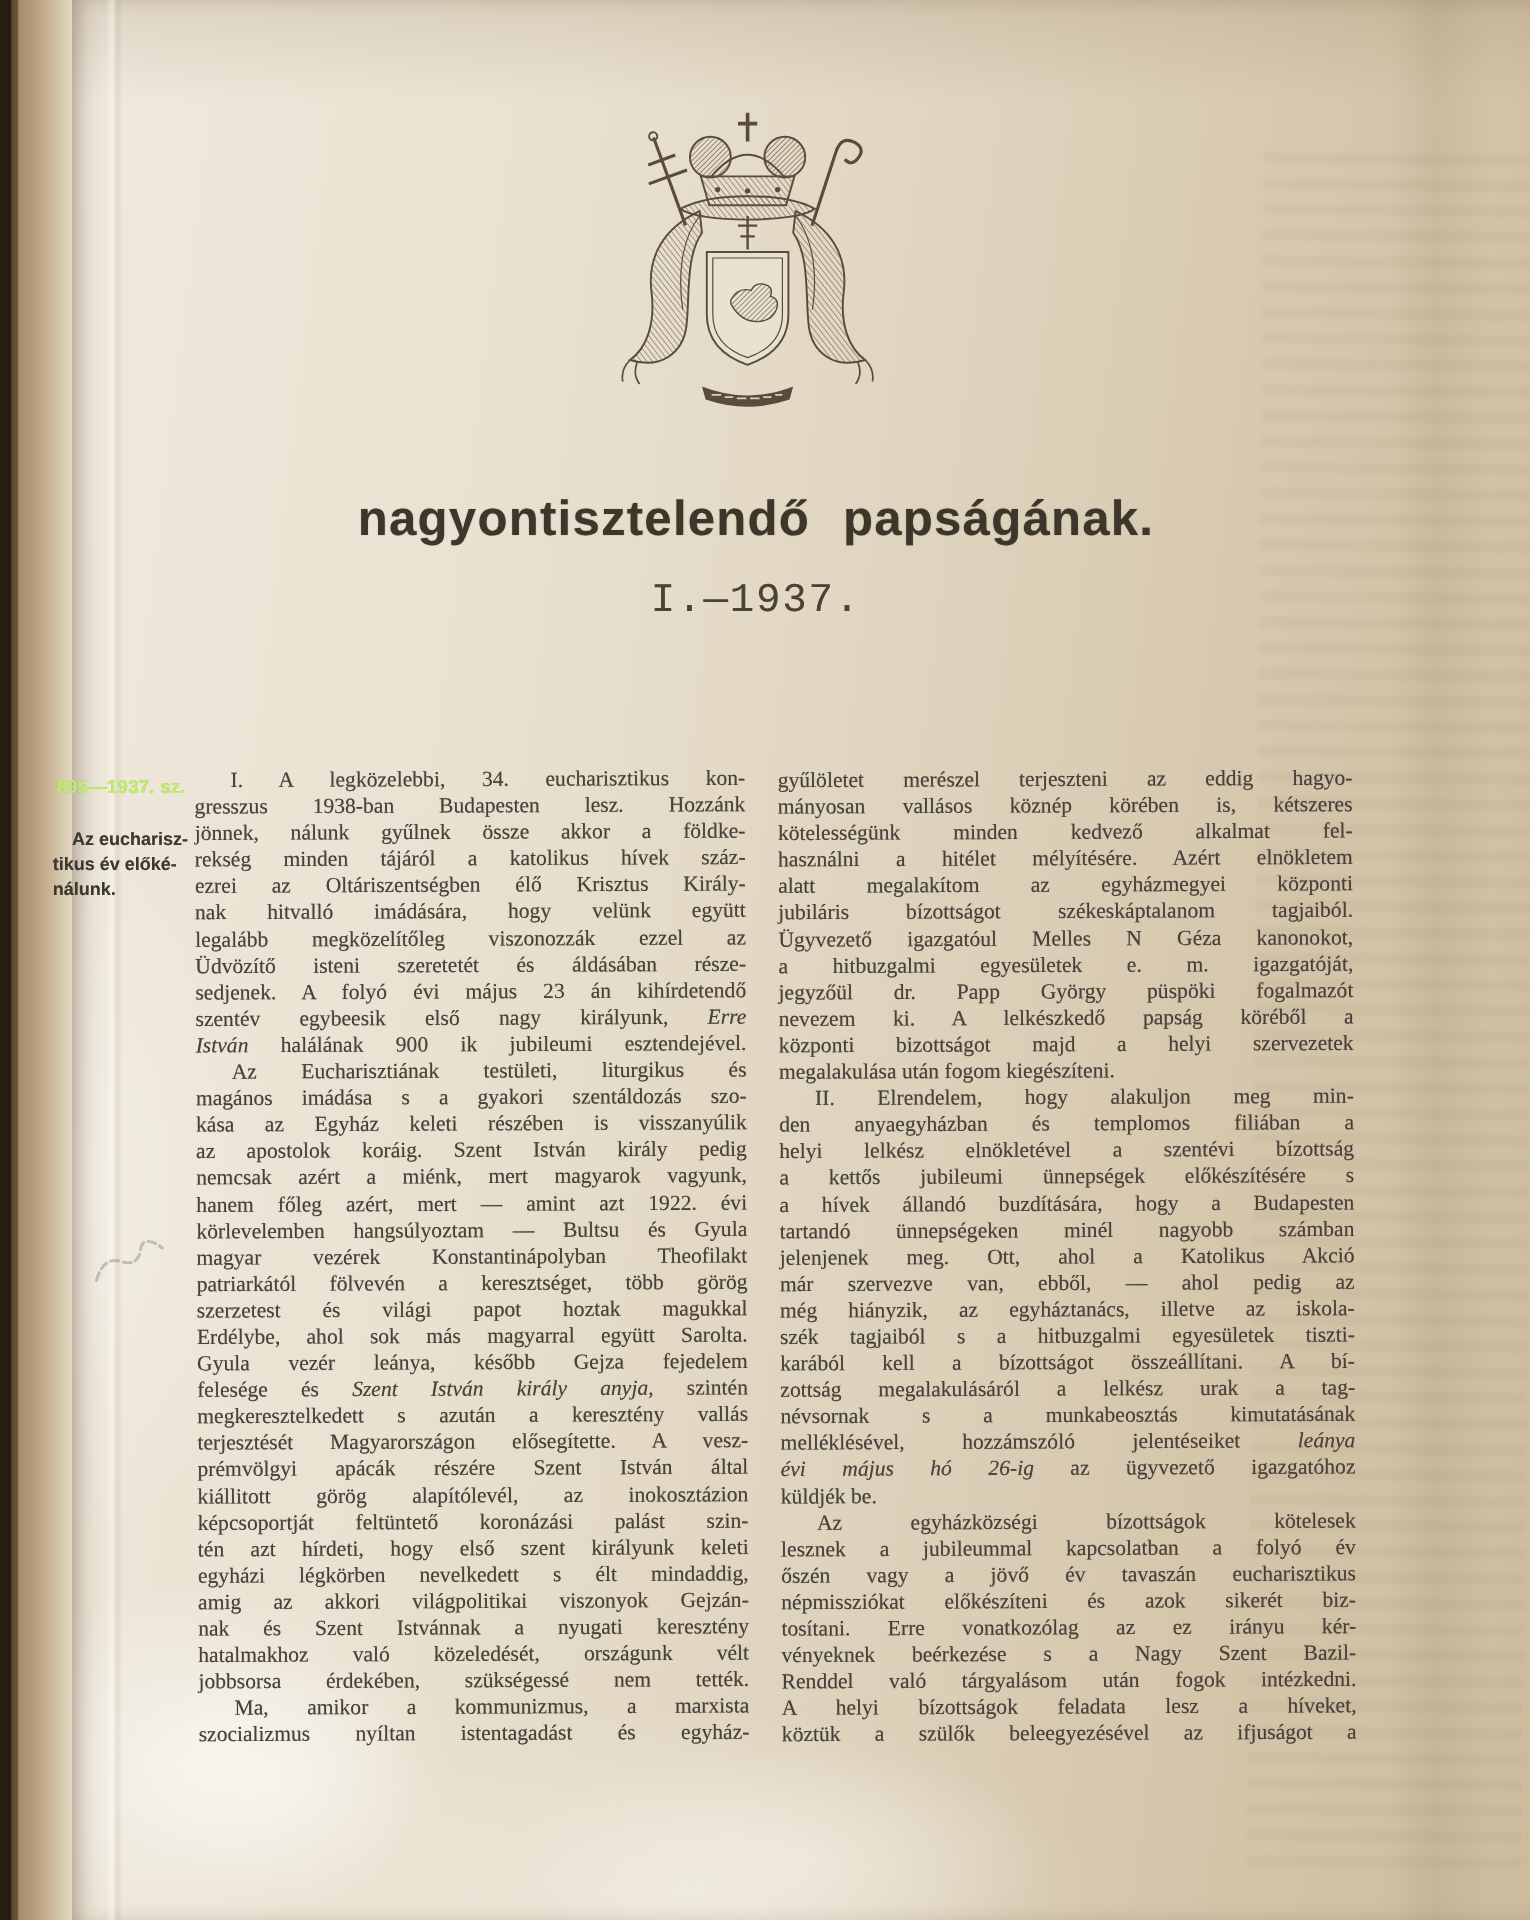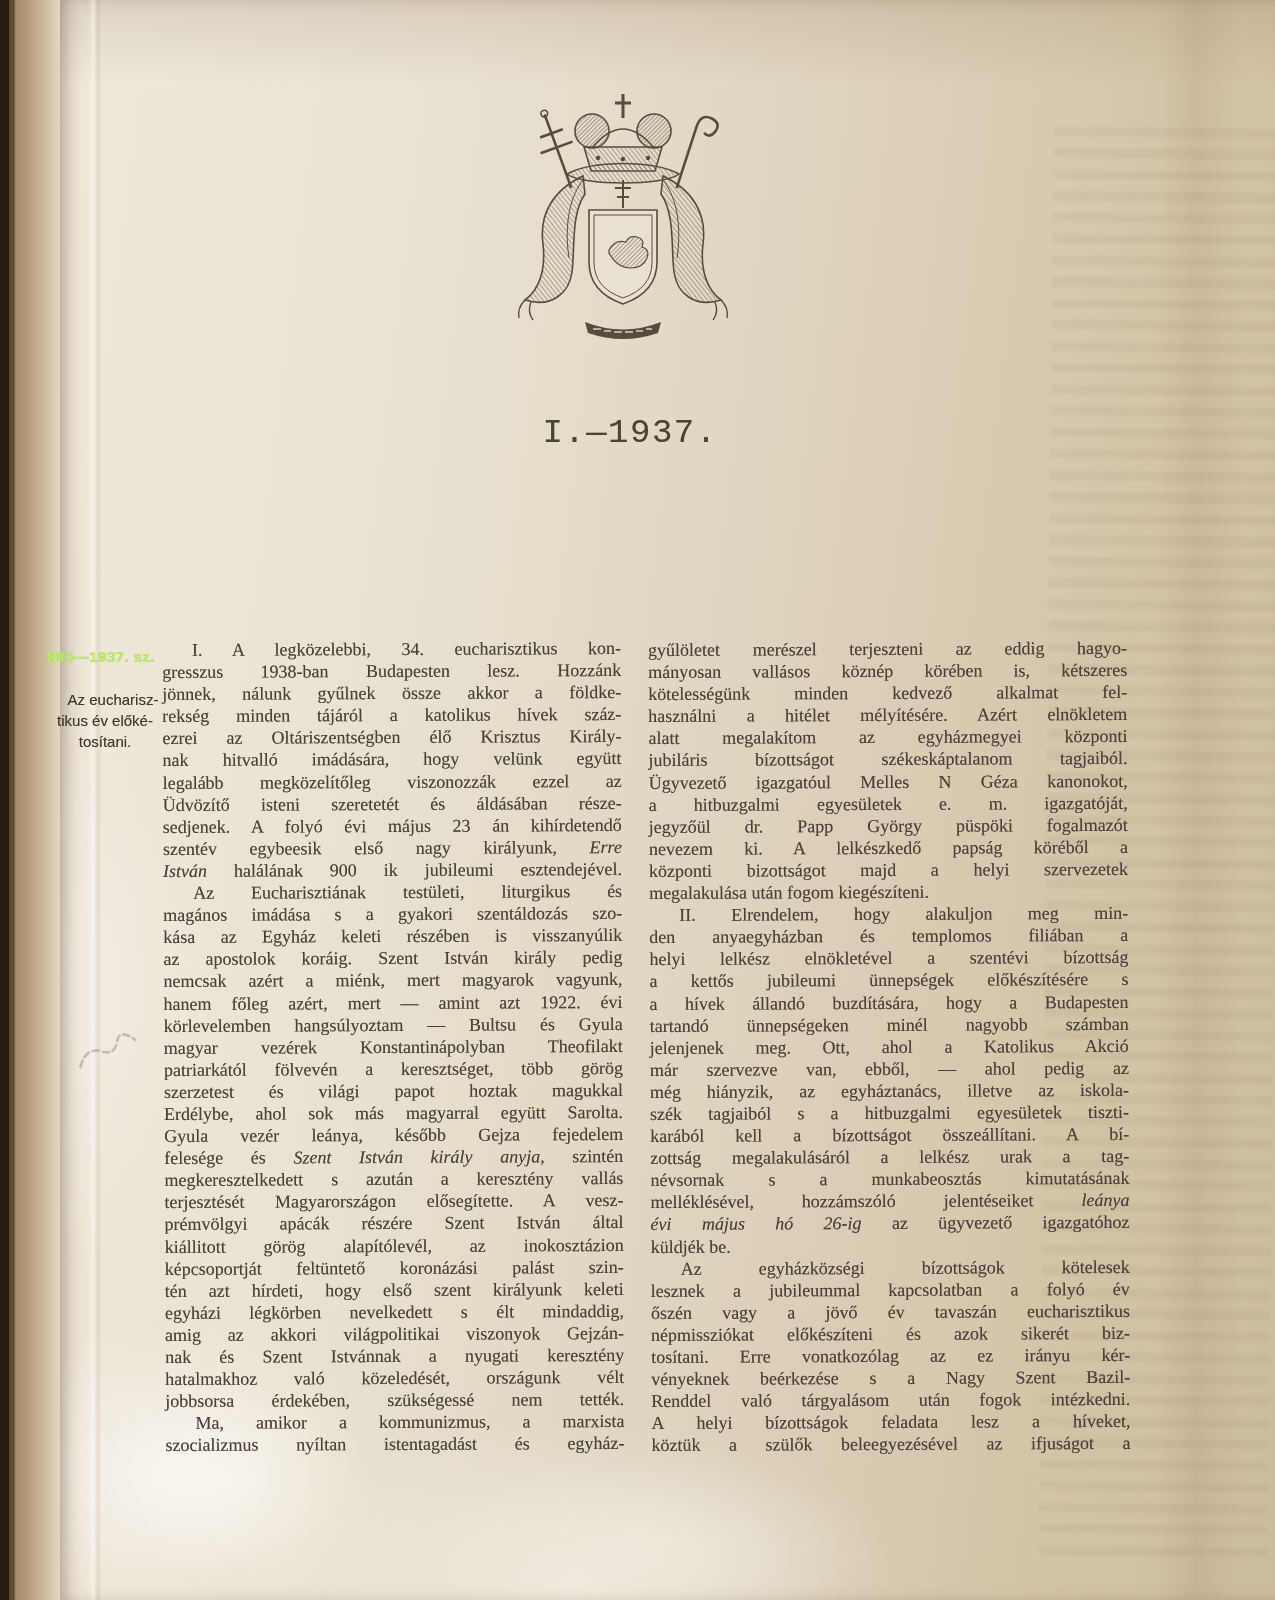--- a/index.html
+++ b/index.html
@@ -72,23 +72,22 @@
   
   .margin-ref{
     position:absolute;left:47px;top:648px;
     font-family:"Liberation Sans","DejaVu Sans",sans-serif;
     font-weight:bold;font-size:15.5px;color:#bef264;letter-spacing:0.2px;
     text-shadow:0 0 0.5px rgba(61,57,47,0.5);
   }
   .margin-label{
     position:absolute;left:44px;top:689px;width:122px;
     font-family:"Liberation Sans","DejaVu Sans",sans-serif;
-    font-weight:normal;font-size:15px;line-height:21px;color:#3d392f;
+    font-weight:bold;font-size:15px;line-height:21px;color:#3d392f;
     text-shadow:0 0 0.5px rgba(61,57,47,0.5);
-    text-align:center;
   }
   .margin-label .mline.first{text-indent:16px;}
 
   
   .col{
     position:absolute;top:639px;
     font-size:18px;line-height:22.1px;color:#474139;
     text-shadow:0 0 0.6px rgba(71,65,57,0.5);
     transform:rotate(-0.25deg);transform-origin:left top;
   }
@@ -158,28 +157,29 @@
     <path d="M97,125 h58 v47 q0,26 -29,36 q-29,-10 -29,-36 Z" stroke-width="1"></path>
 
     <path d="M112,160 q6,-11 17,-8 q3,-7 11,-5 q8,2 5,10 q8,2 5,11 q-4,10 -16,10 q-14,0 -22,-15 Z" fill="url(#h1)" stroke-width="1.2"></path>
 
     <path d="M88,232 q38,15 76,0 l-3,11 q-35,12 -70,0 Z" fill="#4c4033" stroke="none"></path>
     <path d="M96,239 h8 M107,241 h7 M117,242 h8 M128,242 h8 M139,241 h7 M149,239 h6" stroke="#d9d0bd" stroke-width="1.5"></path>
   </g>
 </svg>
 
 <div class="title-block">
+  <div class="title-line">nagyontisztelendő papságának.</div>
   <div class="docket">I.—1937.</div>
 </div>
 
 <div class="margin-ref">895—1937. sz.</div>
 <div class="margin-label">
     <div class="mline first">Az eucharisz-</div>
     <div class="mline">tikus év előké-</div>
-    <div class="mline">tosítani.</div>
+    <div class="mline">nálunk.</div>
   </div>
 
 <div class="col left">
     <div class="line indent"><span>I. A legközelebbi, 34. eucharisztikus kon-</span></div>
     <div class="line"><span>gresszus 1938-ban Budapesten lesz. Hozzánk</span></div>
     <div class="line"><span>jönnek, nálunk gyűlnek össze akkor a földke-</span></div>
     <div class="line"><span>rekség minden tájáról a katolikus hívek száz-</span></div>
     <div class="line"><span>ezrei az Oltáriszentségben élő Krisztus Király-</span></div>
     <div class="line"><span>nak hitvalló imádására, hogy velünk együtt</span></div>
     <div class="line"><span>legalább megközelítőleg viszonozzák ezzel az</span></div>

